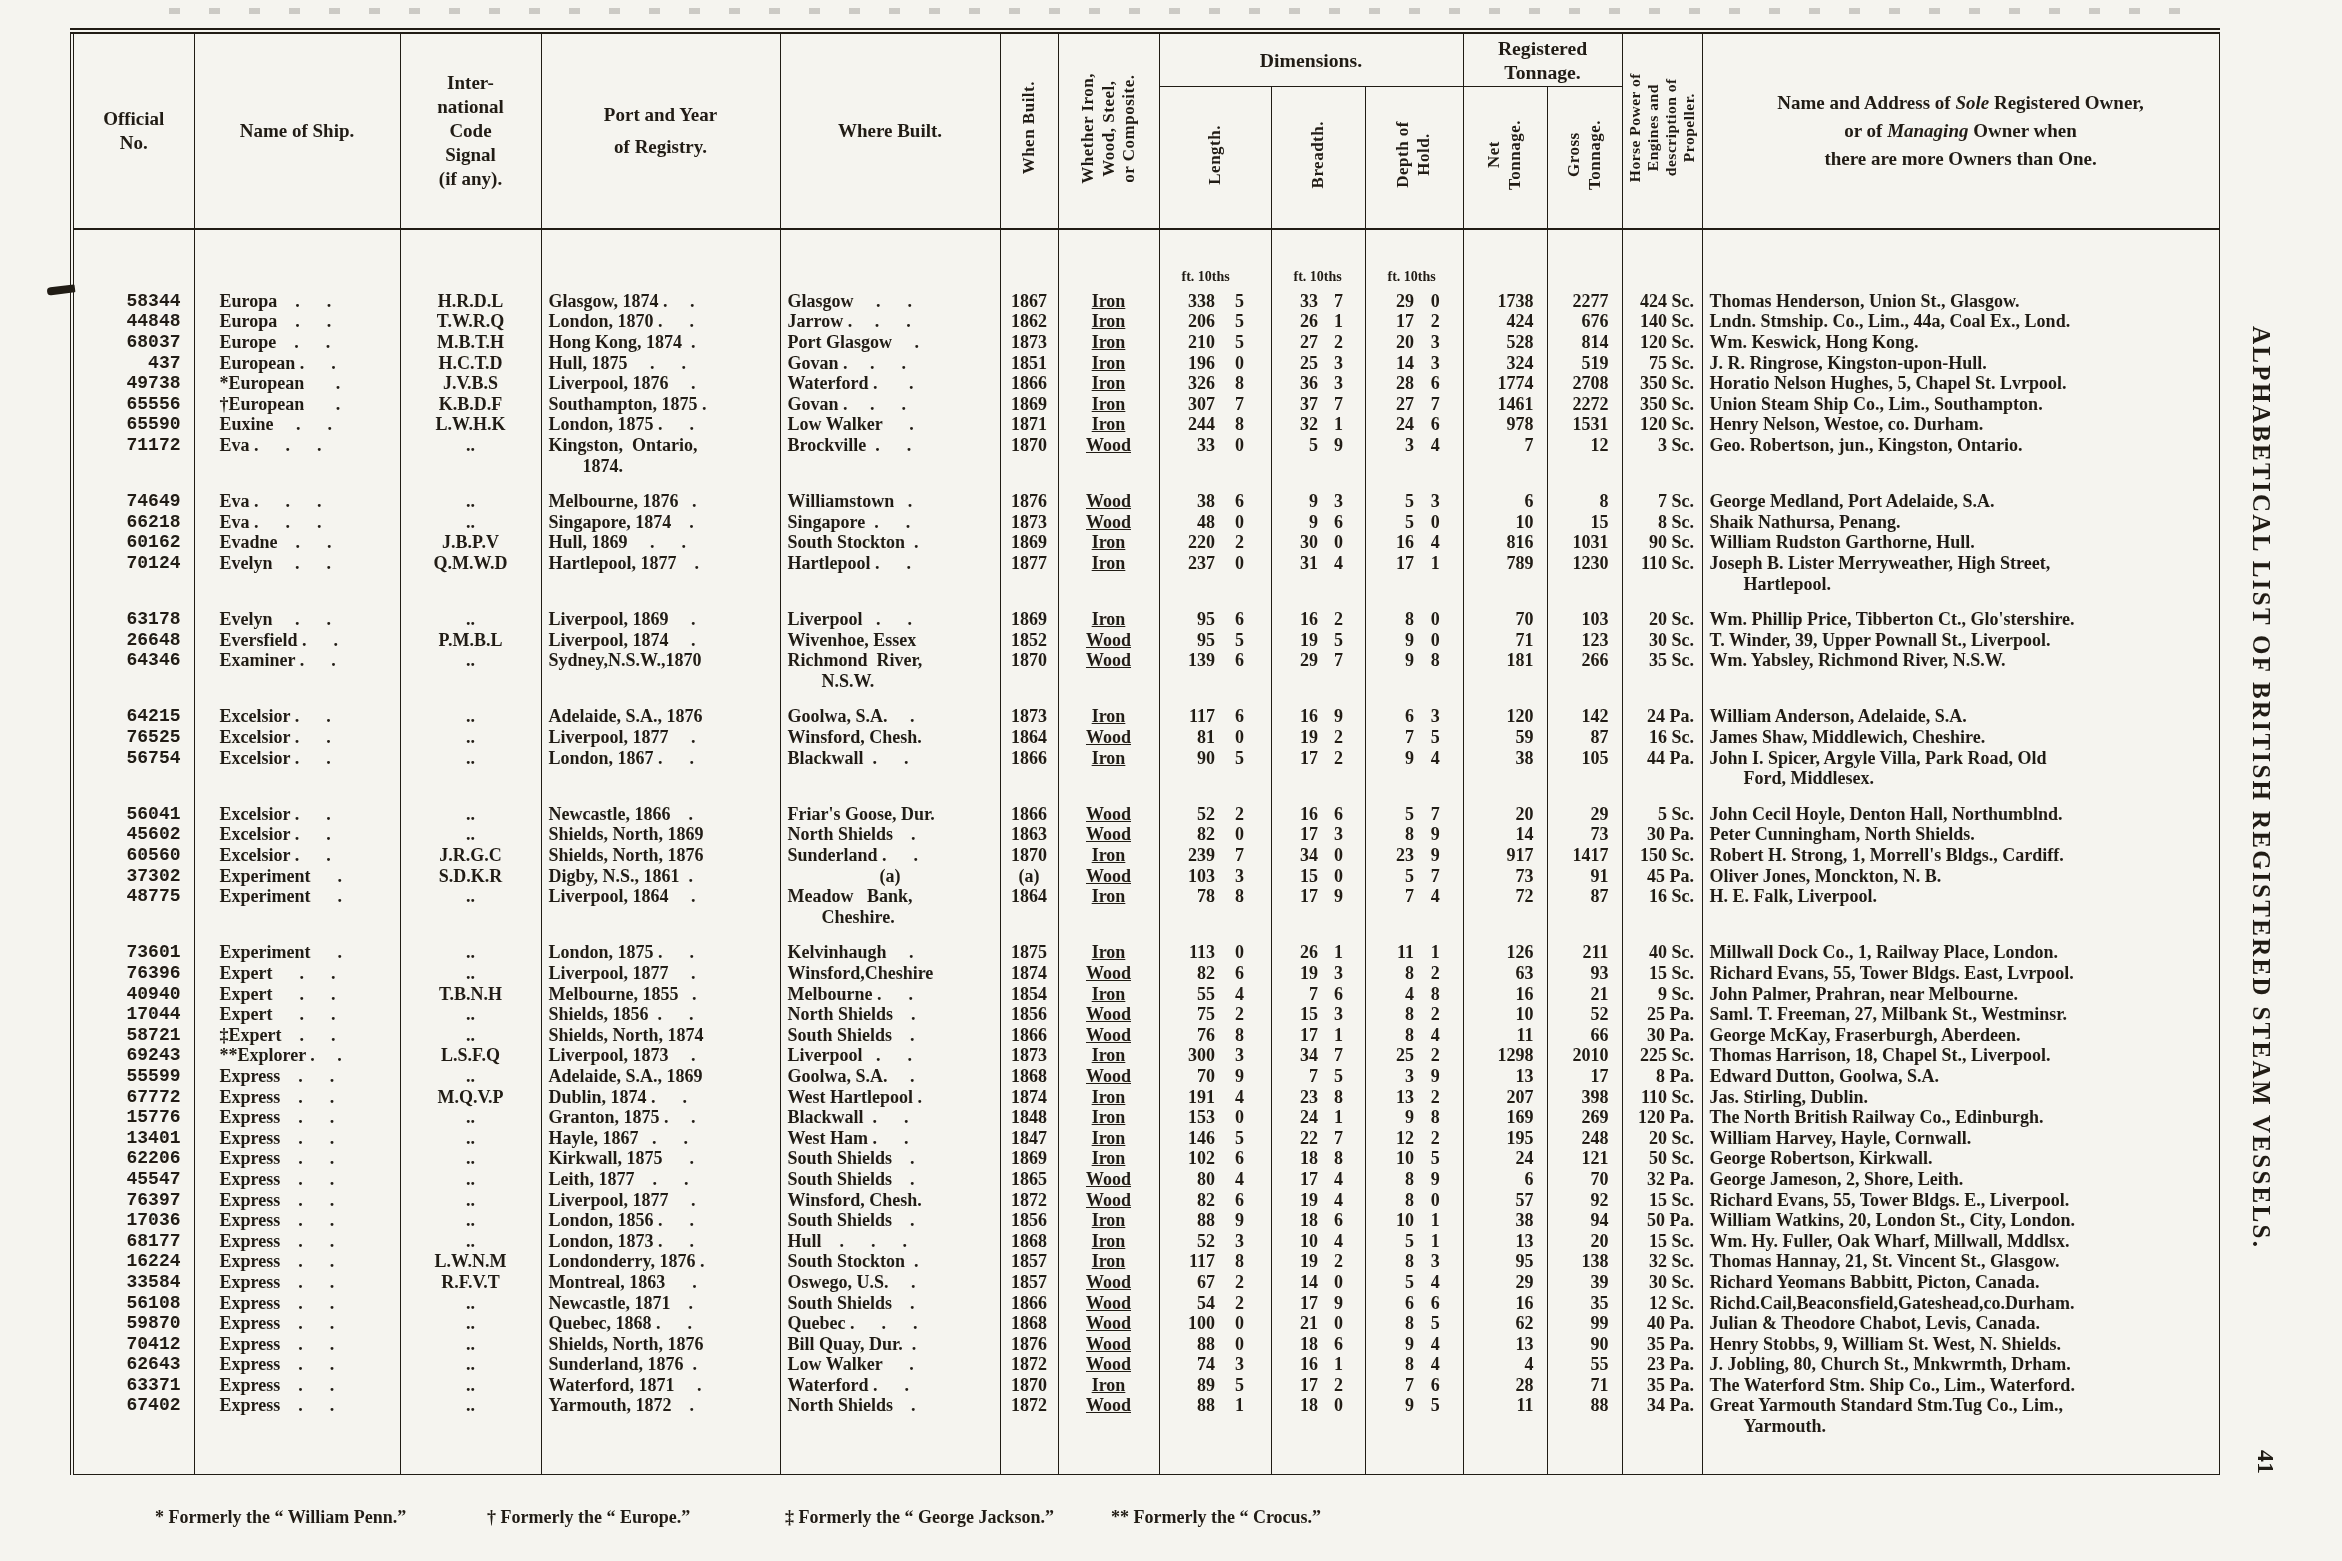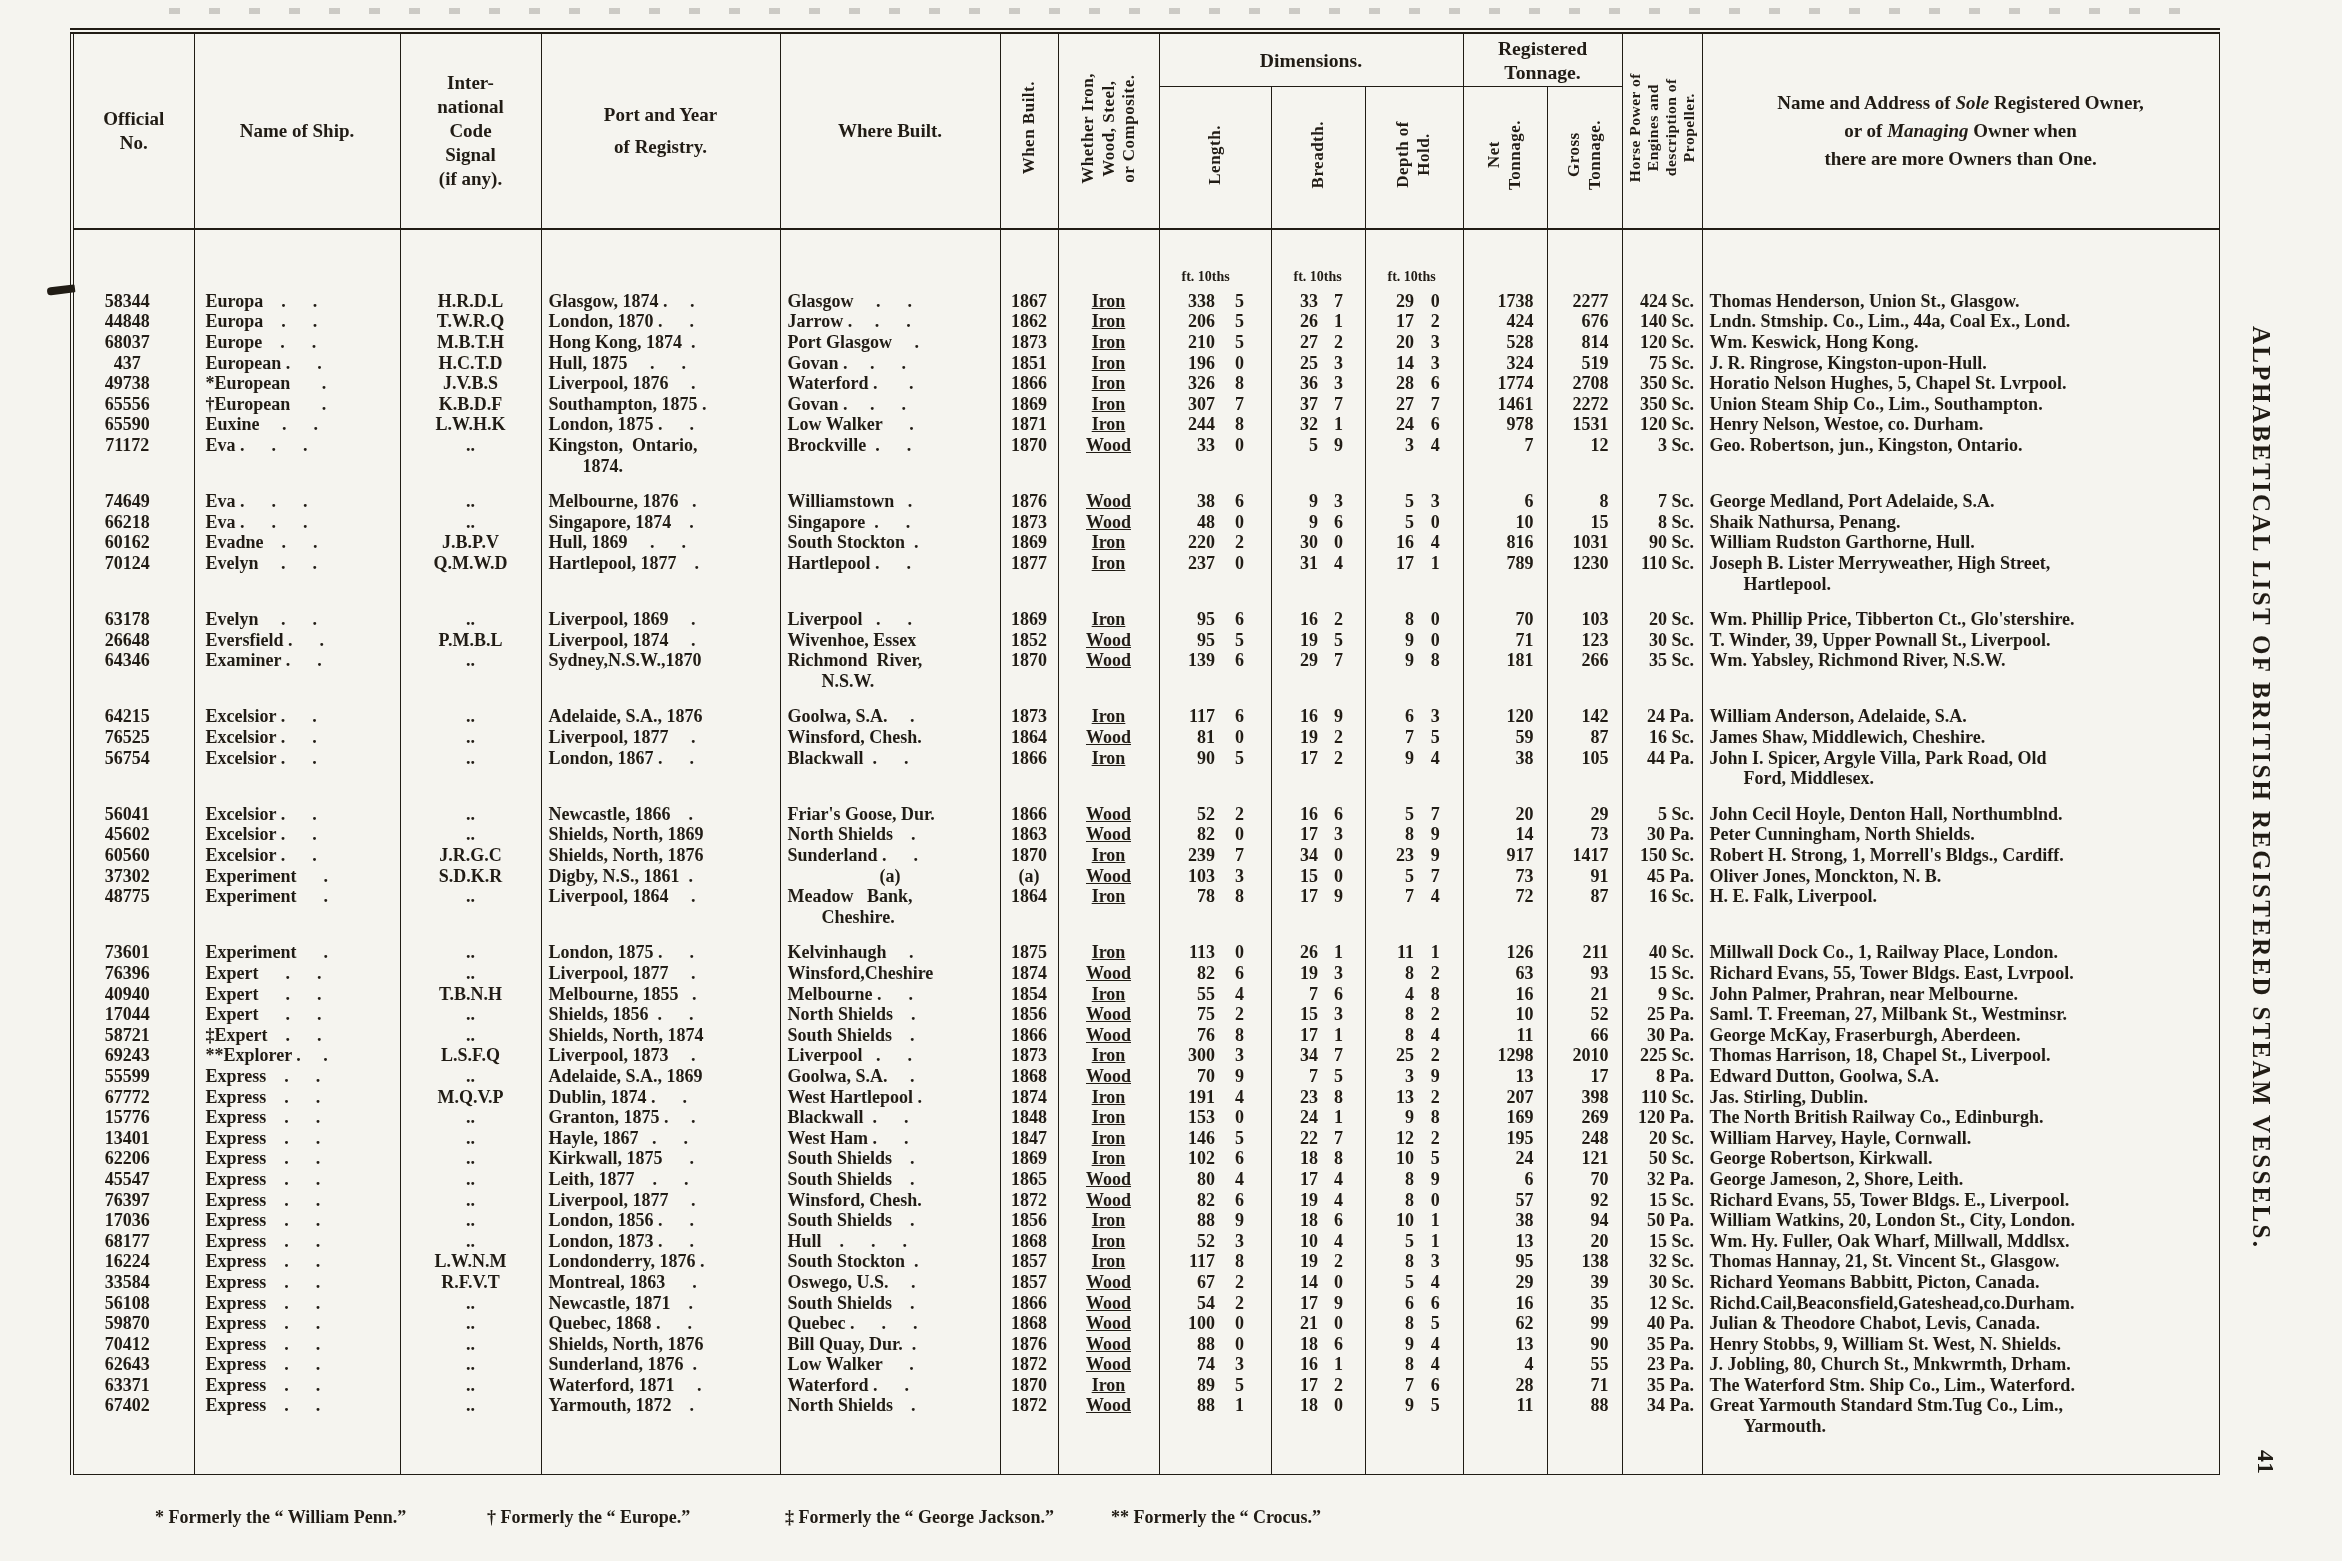--- a/index.html
+++ b/index.html
@@ -58,22 +58,22 @@
     border-left:1.9px solid var(--ink);border-right:1.9px solid var(--ink);
     font-size:18px;line-height:20.6px;font-weight:700;
     white-space:pre-wrap;
   }
   .units td{
     height:58px;vertical-align:bottom;
     border-top:2.8px solid var(--ink);
     font-size:14px;padding-bottom:2.8px;padding-left:22px;
   }
   tr.gap td{padding-top:15px;}
-  .c-no{text-align:center;padding-right:13px;}
-  .c-name{padding-left:11px;}
+  .c-no{text-align:right;padding-right:13px;font-family:Liberation Mono, monospace;}
+  .c-name{padding-left:25px;}
   .c-code{text-align:center;}
   .c-port,.c-where,.c-owner{padding-left:41px;text-indent:-34px;}
   .c-when{text-align:center;}
   .c-mat{text-align:center;text-decoration:underline;}
   .c-net,.c-gross{text-align:right;padding-right:13px;}
   .c-hp{text-align:right;padding-right:7.5px;}
   .ctr{text-align:center;padding-left:0;text-indent:0;}
   .c-dim .df{display:inline-block;width:50%;text-align:right;}
   .c-dim .dt{display:inline-block;width:44%;text-align:center;}
   .fill td{height:37px;}

